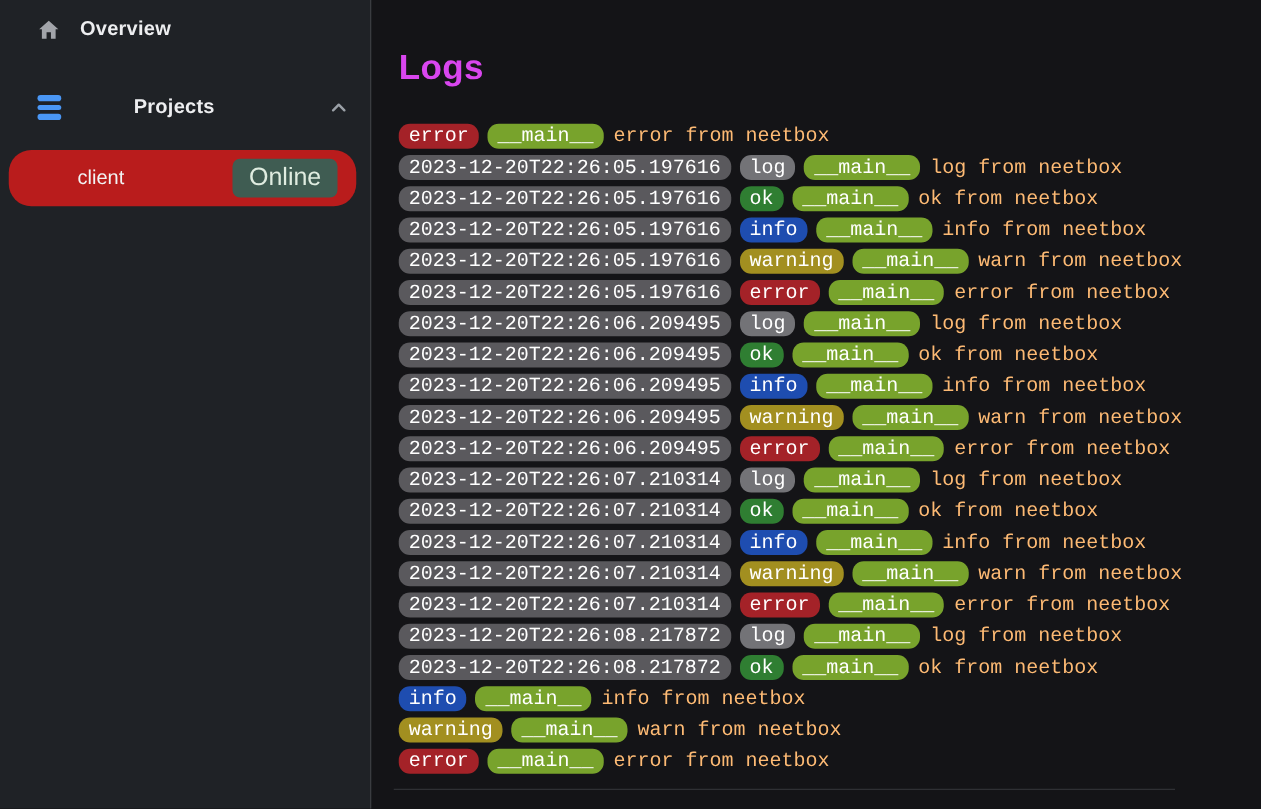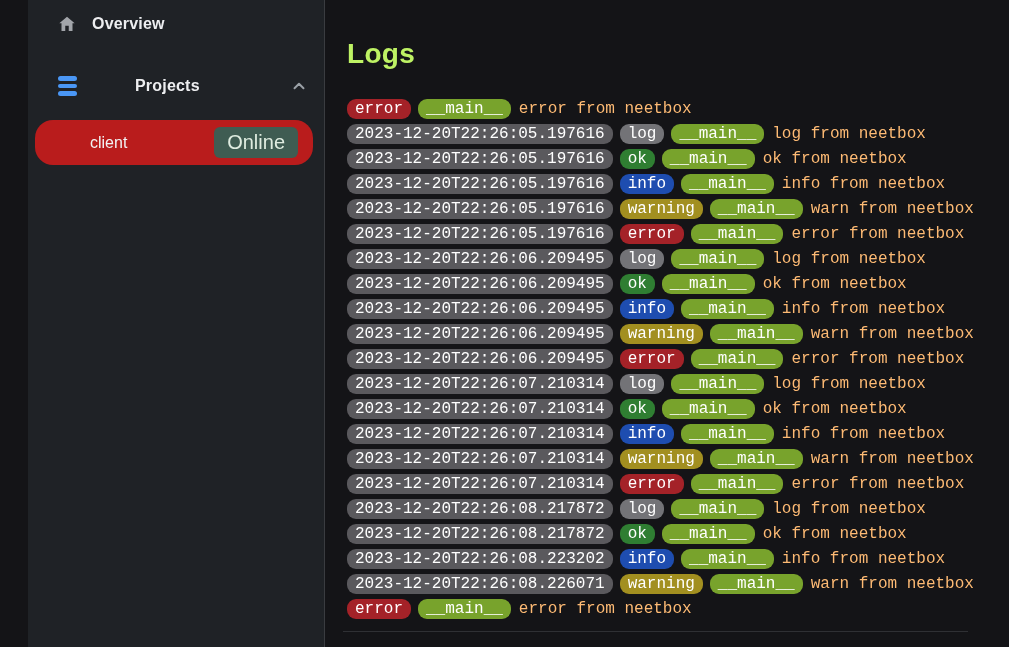--- a/index.html
+++ b/index.html
@@ -2,21 +2,21 @@
 <html style="--c-ts: #5a595d; --c-module: #78a32c;"><head>
 <meta charset="utf-8">
 <style>
   html, body { margin: 0; padding: 0; }
   body {
     width: 1009px; height: 647px;
     background: #141417;
     font-family: "Liberation Sans", sans-serif;
     overflow: hidden;
   }
-  .app { display: flex; width: 812px; height: 647px; margin-left: 28px; }
+  .app { display: flex; width: 812px; height: 647px; }
 
   
   .sidebar {
     width: 297px; min-width: 297px; height: 100%;
     background: #1f2226;
     border-right: 1px solid #3a3c40;
     box-sizing: border-box;
   }
   .side-item {
     display: flex; align-items: center;
@@ -52,21 +52,21 @@
     color: #dfece0;
     font-size: 20px;
     padding: 4px 13px;
     border-radius: 6px;
   }
 
   
   .main { flex: 1; padding: 0 0 0 22px; box-sizing: border-box; }
   .page-title {
     margin: 38px 0 0 0;
-    font-size: 28px; font-weight: 700; color: #bef264;
+    font-size: 28px; font-weight: 700; color: #d946ef;
     letter-spacing: 0.3px;
   }
   .log-list { margin-top: 29px; }
   .log-row {
     display: flex; align-items: center;
     gap: 7px;
     height: 20px;
     margin-bottom: 5px;
     font-family: "Liberation Mono", monospace;
     font-size: 16px;
@@ -247,28 +247,26 @@
   </div>
 
   <div class="log-row">
     <span class="badge ts">2023-12-20T22:26:08.217872</span>
     <span class="badge level" style="background: rgb(47, 126, 50);">ok</span>
     <span class="badge module">__main__</span>
     <span class="msg">ok from neetbox</span>
   </div>
 
   <div class="log-row">
-    <span class="badge ts">2023-12-20T22:26:08.223202</span>
-    <span class="badge level" style="background: rgb(30, 77, 176);">info</span>
-    <span class="badge module">__main__</span>
-    <span class="msg">info from neetbox</span>
-  </div>
-
-  <div class="log-row">
-    <span class="badge ts">2023-12-20T22:26:08.226071</span>
+    <span class="badge level" style="background: rgb(30, 77, 176);">info</span>
+    <span class="badge module">__main__</span>
+    <span class="msg">info from neetbox</span>
+  </div>
+
+  <div class="log-row">
     <span class="badge level" style="background: rgb(162, 143, 32);">warning</span>
     <span class="badge module">__main__</span>
     <span class="msg">warn from neetbox</span>
   </div>
 
   <div class="log-row">
     <span class="badge level" style="background: rgb(164, 34, 40);">error</span>
     <span class="badge module">__main__</span>
     <span class="msg">error from neetbox</span>
   </div>

